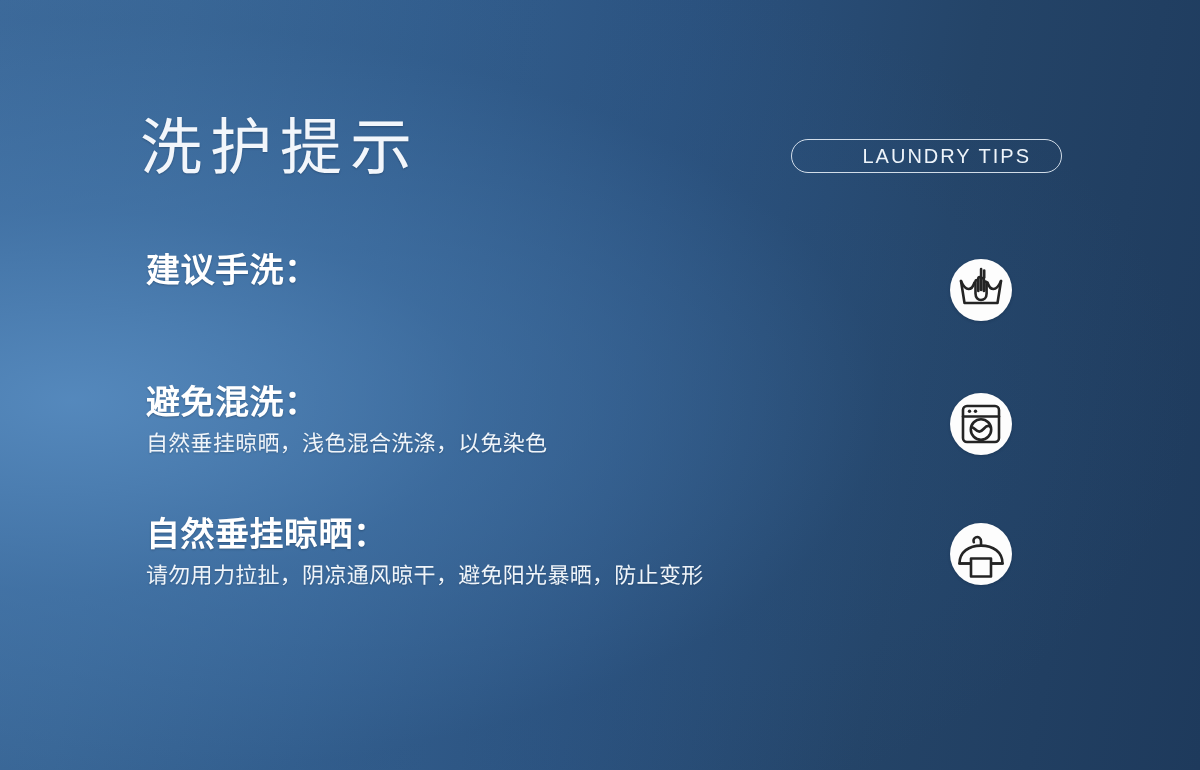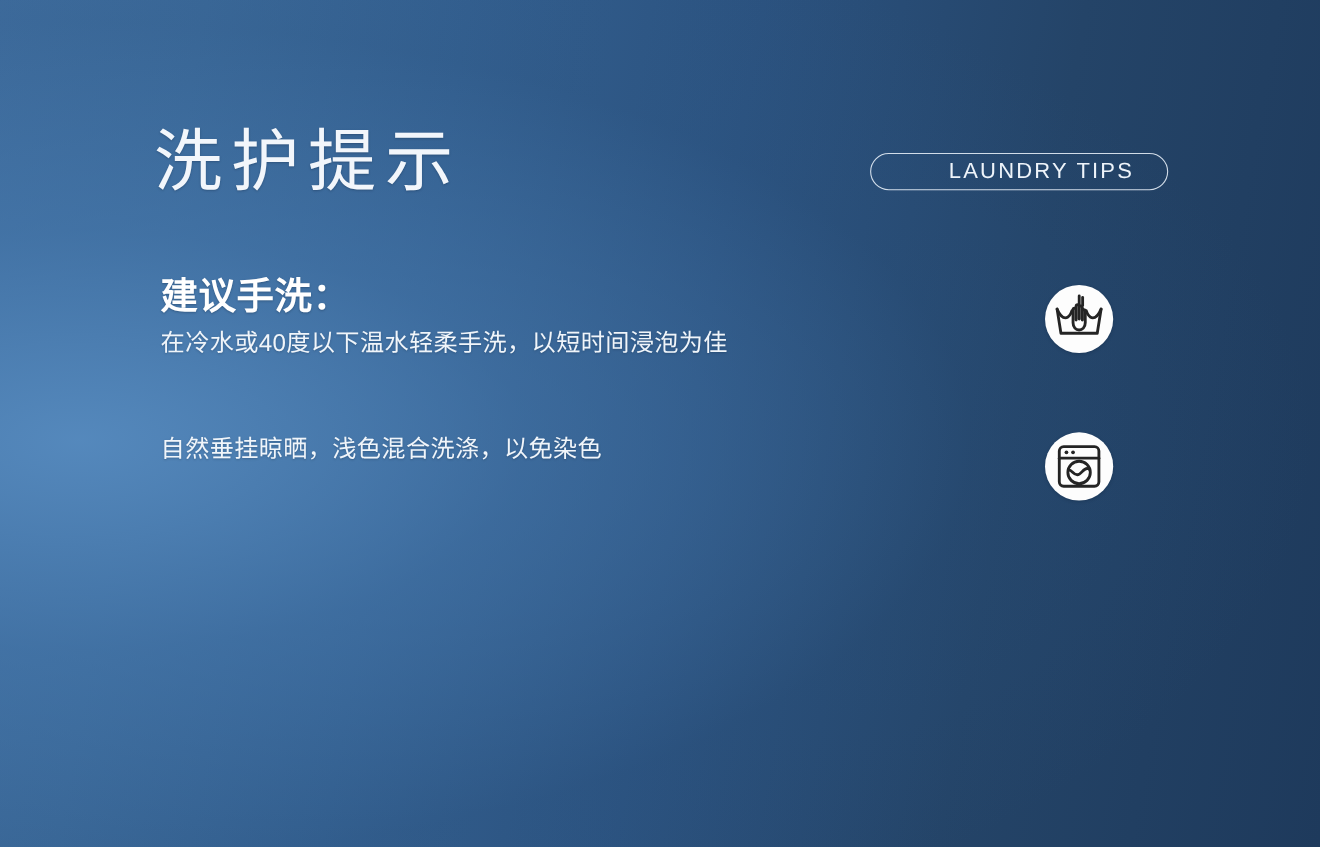--- a/index.html
+++ b/index.html
@@ -142,21 +142,20 @@
     <div class="badge">
       <span class="badge-label">LAUNDRY TIPS</span>
     </div>
   </div>
 
   <div class="tips">
 
     <div class="tip-row row-1">
       <div class="tip-text">
         <div class="tip-title">建议手洗：</div>
-        <div class="tip-desc">在冷水或40度以下温水轻柔手洗，以短时间浸泡为佳</div>
       </div>
       <div class="tip-icon">
         <svg viewBox="0 0 62 62" aria-hidden="true">
 
           <path d="M11 22 C11 22 14.5 30 18.5 30 C22.5 30 24.5 23.5 24.5 23.5
                    M37.5 23.5 C37.5 23.5 39.5 30 43.5 30 C47.5 30 51 22 51 22"></path>
           <path d="M11 22 L14.5 44 L47.5 44 L51 22"></path>
 
           <path class="plate" d="M25.5 34.5 L25.5 22.5 C25.5 20.6 28.3 20.6 28.3 22.5 L28.3 32
                    L28.3 19.5 C28.3 17.6 31.1 17.6 31.1 19.5 L31.1 31
@@ -165,30 +164,48 @@
                    C36.6 38.6 33.9 41 31 41 C28.1 41 25.5 38.6 25.5 34.5 Z"></path>
 
           <path d="M31.1 17.8 L31.1 10"></path>
           <path d="M34.2 18.4 L34.2 11.5"></path>
         </svg>
       </div>
     </div>
 
     <div class="tip-row row-2">
       <div class="tip-text">
+        <div class="tip-title">避免混洗：</div>
         <div class="tip-desc">自然垂挂晾晒，浅色混合洗涤，以免染色</div>
       </div>
       <div class="tip-icon">
         <svg viewBox="0 0 62 62" aria-hidden="true">
           <rect x="13" y="13" width="36" height="36" rx="4" ry="4"></rect>
           <line x1="13" y1="23.5" x2="49" y2="23.5"></line>
           <circle class="solid" cx="19.5" cy="18.2" r="1.7"></circle>
           <circle class="solid" cx="25.5" cy="18.2" r="1.7"></circle>
           <circle cx="31" cy="36.5" r="10.2"></circle>
           <path d="M21.6 34.2 C24.6 34.2 25.8 38.6 29.4 38.6 C33.0 38.6 34.6 32.9 38.2 32.9
                    C39.6 32.9 40.2 33.4 40.4 33.8"></path>
         </svg>
       </div>
     </div>
 
+    <div class="tip-row row-3">
+      <div class="tip-text">
+        <div class="tip-title">自然垂挂晾晒：</div>
+        <div class="tip-desc">请勿用力拉扯，阴凉通风晾干，避免阳光暴晒，防止变形</div>
+      </div>
+      <div class="tip-icon">
+        <svg viewBox="0 0 62 62" aria-hidden="true">
+
+          <path d="M31 22.5 L31 18.5 C31 15.4 28.4 13.2 25.7 14.4 C23.6 15.3 23.1 17.6 23.8 19.2"></path>
+
+          <path d="M9.5 40.5 C9.5 28.7 19.1 22.6 31 22.6 C42.9 22.6 52.5 28.7 52.5 40.5 Z" class="plate"></path>
+          <line x1="9.5" y1="40.5" x2="52.5" y2="40.5"></line>
+
+          <rect class="plate" x="21" y="35.5" width="20" height="18"></rect>
+        </svg>
+      </div>
+    </div>
 
   </div>
 </div>
 
 </body></html>

